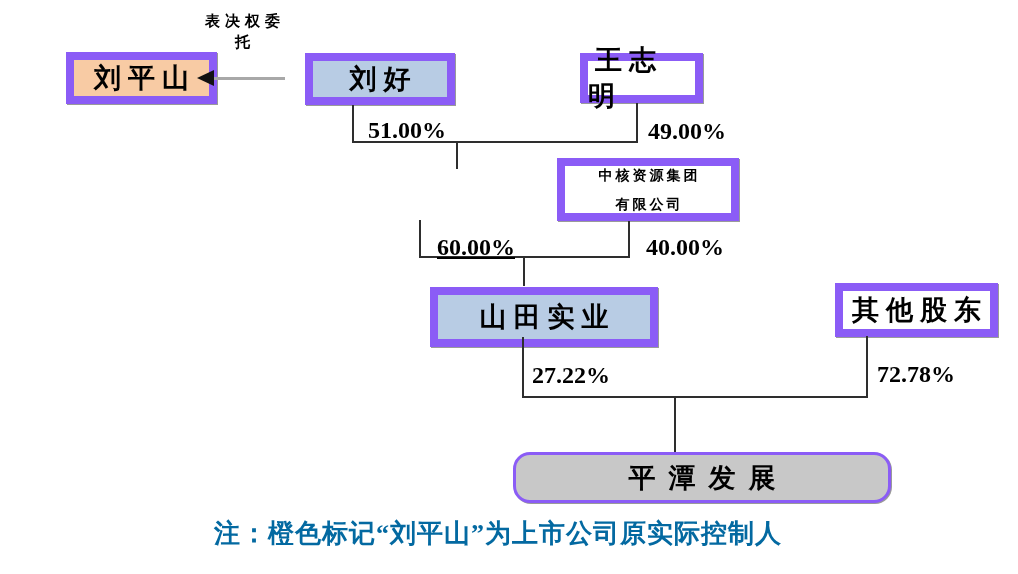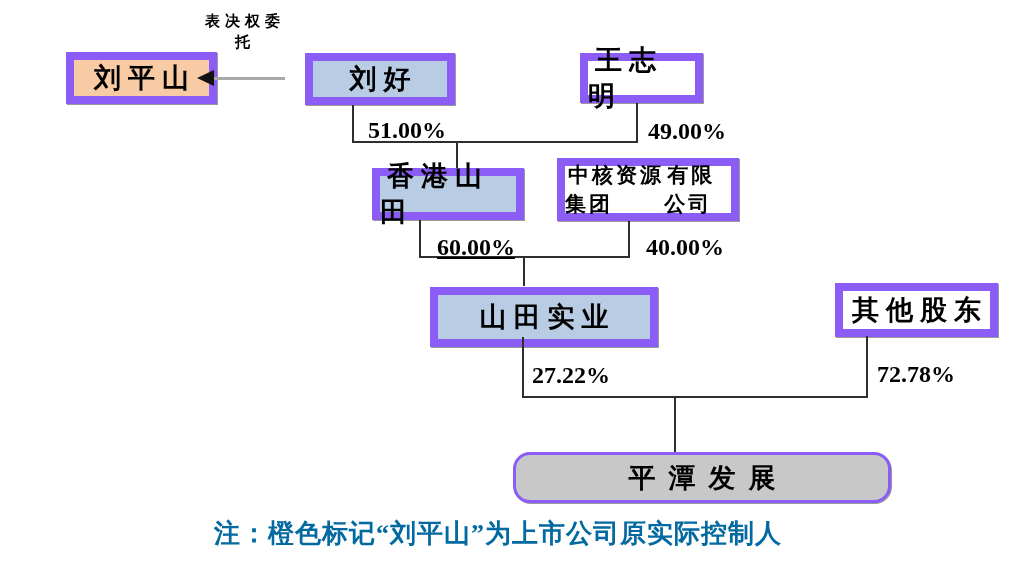--- a/index.html
+++ b/index.html
@@ -29,22 +29,22 @@
     letter-spacing: 7px;
     text-indent: 7px;
     font-family: "Liberation Serif", serif;
     box-shadow: 1px 1px 0 #9a9a9a;
     margin-left: 20px;
   }
   .node--orange { background: #F8CBA4; }
   .node--blue   { background: #B8CCE4; }
   .node--gray   { background: #C8C8C8; border-width: 3px; border-radius: 17px; }
   .node--two-line {
-    flex-direction: row;
-    font-size: 21px;
+    flex-direction: column;
+    font-size: 14px;
     letter-spacing: 3px;
     text-indent: 3px;
     line-height: 29px;
   }
   .node--wide { letter-spacing: 13px; text-indent: 13px; }
   .line {
     position: absolute;
     background: #2e2e2e;
   }
   .arrow-line {
@@ -116,21 +116,20 @@
   <div class="arrow-head"></div>
 
   <div class="line" style="left:352px; top:105px; width:2px; height:38px;"></div>
   <div class="line" style="left:636px; top:103px; width:2px; height:40px;"></div>
   <div class="line" style="left:352px; top:141px; width:286px; height:2px;"></div>
   <div class="line" style="left:456px; top:141px; width:2px; height:28px;"></div>
 
   <div class="pct" style="left:368px; top:117px;">51.00%</div>
   <div class="pct" style="left:648px; top:118px;">49.00%</div>
 
-  <div class="node node--blue" style="left:352px; top:168px; width:152px; height:52px;">香港山田</div>
 
   <div class="node node--two-line" style="left:537px; top:158px; width:182px; height:63px;">
     <div>中核资源集团</div>
     <div>有限公司</div>
   </div>
 
   <div class="line" style="left:419px; top:220px; width:2px; height:38px;"></div>
   <div class="line" style="left:628px; top:221px; width:2px; height:37px;"></div>
   <div class="line" style="left:419px; top:256px; width:211px; height:2px;"></div>
   <div class="line" style="left:523px; top:256px; width:2px; height:30px;"></div>

